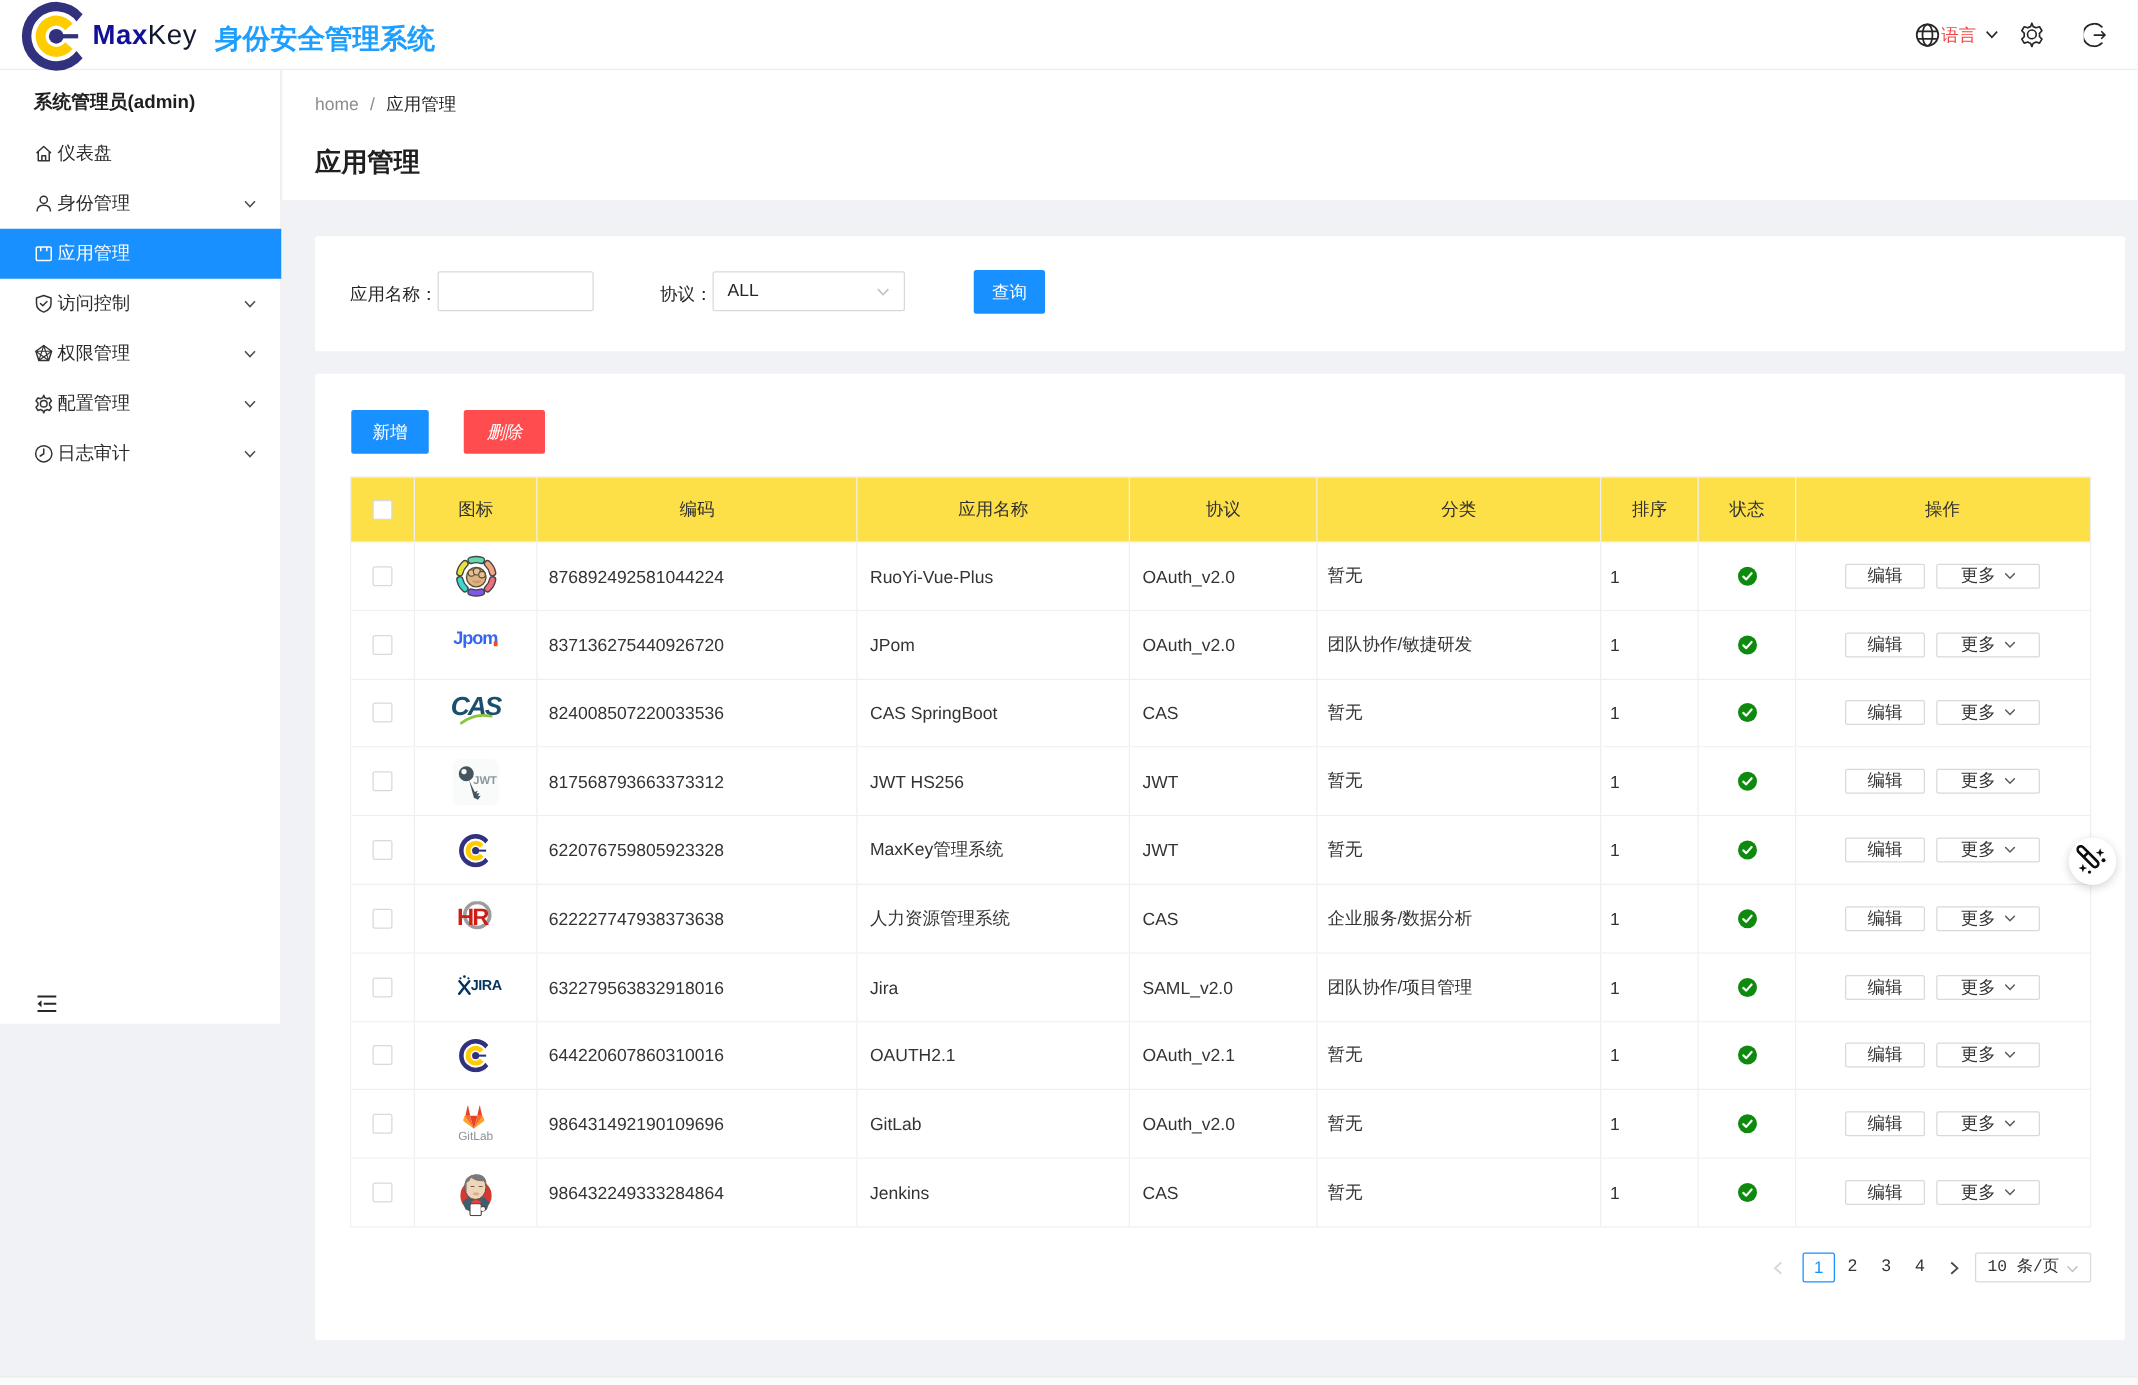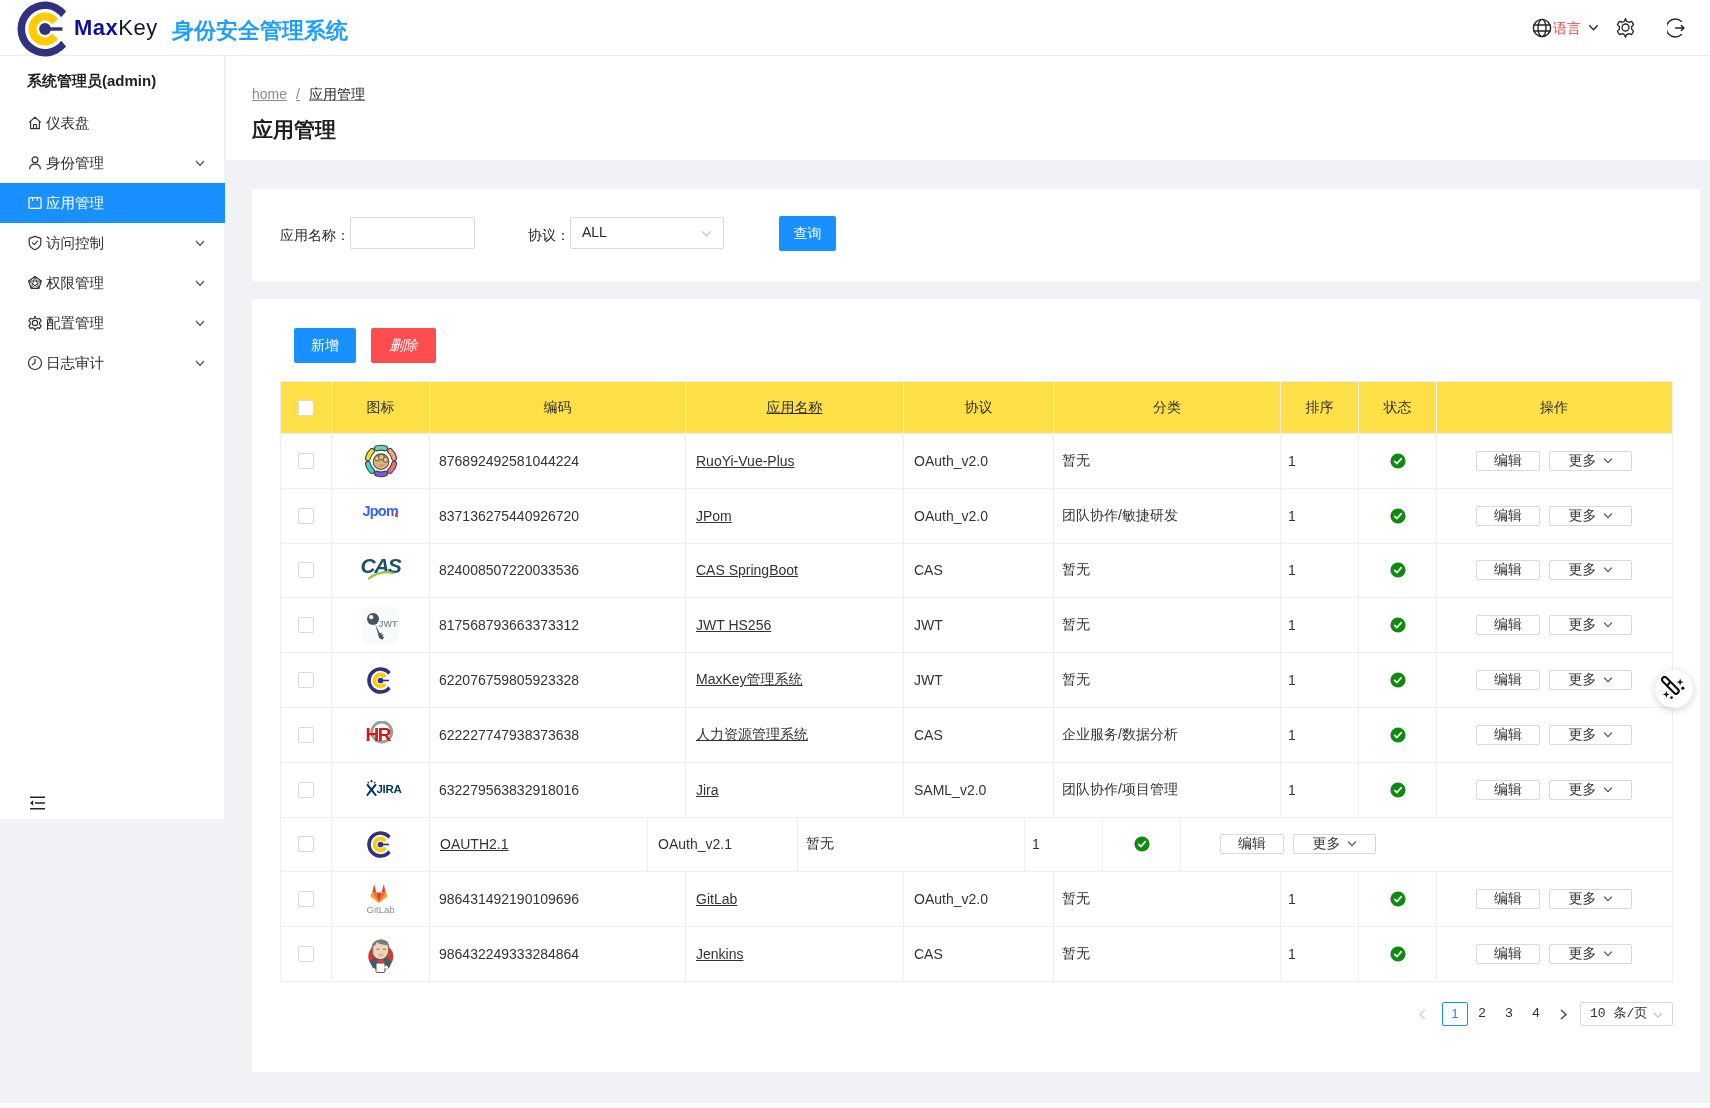--- a/index.html
+++ b/index.html
@@ -17,47 +17,47 @@
 #admin { position:absolute; left:27px; top:16px; font-size:15px; font-weight:700; color:#1f1f1f; }
 .mi { position:absolute; left:0; width:225px; height:40px;padding-left:26px; }
 .mi .ic { position:absolute; left:27px; top:12px; }
 .mi .tx { position:absolute; left:46px; top:50%; transform:translateY(-50%); font-size:14.5px; color:#2b2b2b; }
 .mi .ar { position:absolute; right:20px; top:17px; }
 .mi.active { background:#1890ff; }
 .mi.active .tx { color:#fff; }
 
 
 #crumbpanel { position:absolute; left:226px; top:56px; width:1484px; height:104px; background:#fff; }
-#crumb { position:absolute; left:252px; top:86px; font-size:14px; color:#8c8c8c;text-decoration:underline; }
+#crumb { position:absolute; left:252px; top:75px; font-size:14px; color:#8c8c8c; }
 #crumb .sep { margin:0 9px; }
 #crumb .cur { color:#262626; }
 #pagetitle { position:absolute; left:252px; top:116px; font-size:21px; font-weight:600; color:#1f1f1f; }
 
 #card1 { position:absolute; left:252px; top:189px; width:1448px; height:92px; background:#fff; border-radius:2px; }
 #card2 { position:absolute; left:252px; top:299px; width:1448px; height:773px; background:#fff; border-radius:2px; }
 
 .flabel { position:absolute; top:227px; font-size:14px; color:#262626; }
 #finput { position:absolute; left:350px; top:217px; width:125px; height:32px; border:1px solid #d9d9d9; border-radius:2px; background:#fff; }
 #fselect { position:absolute; left:570px; top:217px; width:154px; height:32px; border:1px solid #d9d9d9; border-radius:2px; background:#fff; }
 #fselect span { position:absolute; left:11px; top:6px; font-size:14px; color:#262626; }
 .btn { position:absolute; height:35px; border-radius:2px; color:#fff; font-size:14px; text-align:center; line-height:35px; }
 #btn-query { left:779px; top:216px; width:57px; background:#1890ff; }
-#btn-add { left:294px; top:328px; width:62px; background:#1890ff; }
+#btn-add { left:281px; top:328px; width:62px; background:#1890ff; }
 #btn-del { left:371px; top:328px; width:65px; background:#ff4d4f;font-style:italic; }
 
 
 #tbl { position:absolute; left:280px; top:381px; width:1393px; border:1px solid #efefef; border-bottom:none; }
 .tr { display:flex; height:54.8px; background:#fff; border-bottom:1px solid #efefef; }
 .tr.head { height:52px; background:#fde047; }
 .td { position:relative; display:flex; align-items:center; border-right:1px solid #efefef; font-size:14px; color:#333; overflow:hidden; }
 .td:last-child { border-right:none; }
 .c0 { width:51px; justify-content:center; }
 .c1 { width:98px; justify-content:center; }
 .c2 { width:256px; padding-left:9px; }
-.c3 { width:218px; padding-left:10px;text-decoration:underline; }
+.c3 { width:218px; padding-left:10px; }
 .c4 { width:150px; padding-left:10px; }
 .c5 { width:227px; padding-left:8px; }
 .c6 { width:78px; padding-left:7px; }
 .c7 { width:78px; justify-content:center; }
 .c8 { width:234px; justify-content:center; }
 .head .td { justify-content:center; padding-left:0; font-weight:500; color:#303030; }
 .cb { width:16px; height:16px; border:1px solid #d9d9d9; border-radius:2px; background:#fff; }
 .btn-sm { display:inline-flex; align-items:center; justify-content:center; height:20px; width:64px; border:1px solid #d9d9d9; border-radius:2px; background:#fff; font-size:14px; color:#333; }
 .btn-sm.more { width:83px; margin-left:9px; }
 
@@ -457,20 +457,21 @@
         <span class="cb"></span>
       </div>
 <div class="td c1">
         <svg width="27" height="27" viewBox="-28 -28 56 56">
 <path d="M 21.1 -17.6 A 27.5 27.5 0 1 0 21.1 17.6 L 16.2 11.8 A 20 20 0 1 1 16.2 -11.8 Z" fill="#31317e"></path>
 <path d="M 13.1 -10.0 A 16.5 16.5 0 1 0 13.1 10.0 L 7.0 4.8 A 8.5 8.5 0 1 1 7.0 -4.8 Z" fill="#fc0"></path>
 <circle r="5.9" fill="#31317e"></circle>
           <rect x="0" y="-1.7" width="17.5" height="3.4" fill="#31317e"></rect>
 </svg>
       </div>
+<div class="td c2">644220607860310016</div>
 <div class="td c3">OAUTH2.1</div>
 <div class="td c4">OAuth_v2.1</div>
 <div class="td c5">暂无</div>
 <div class="td c6">1</div>
 <div class="td c7">
         <svg width="16" height="16" viewBox="0 0 16 16">
           <circle cx="8" cy="8" r="7.6" fill="#0e8b0e"></circle>
           <path d="M4.6 8.3 L7 10.5 L11.3 5.6" fill="none" stroke="#fff" stroke-width="1.7" stroke-linecap="round" stroke-linejoin="round"></path>
         </svg>
       </div>

